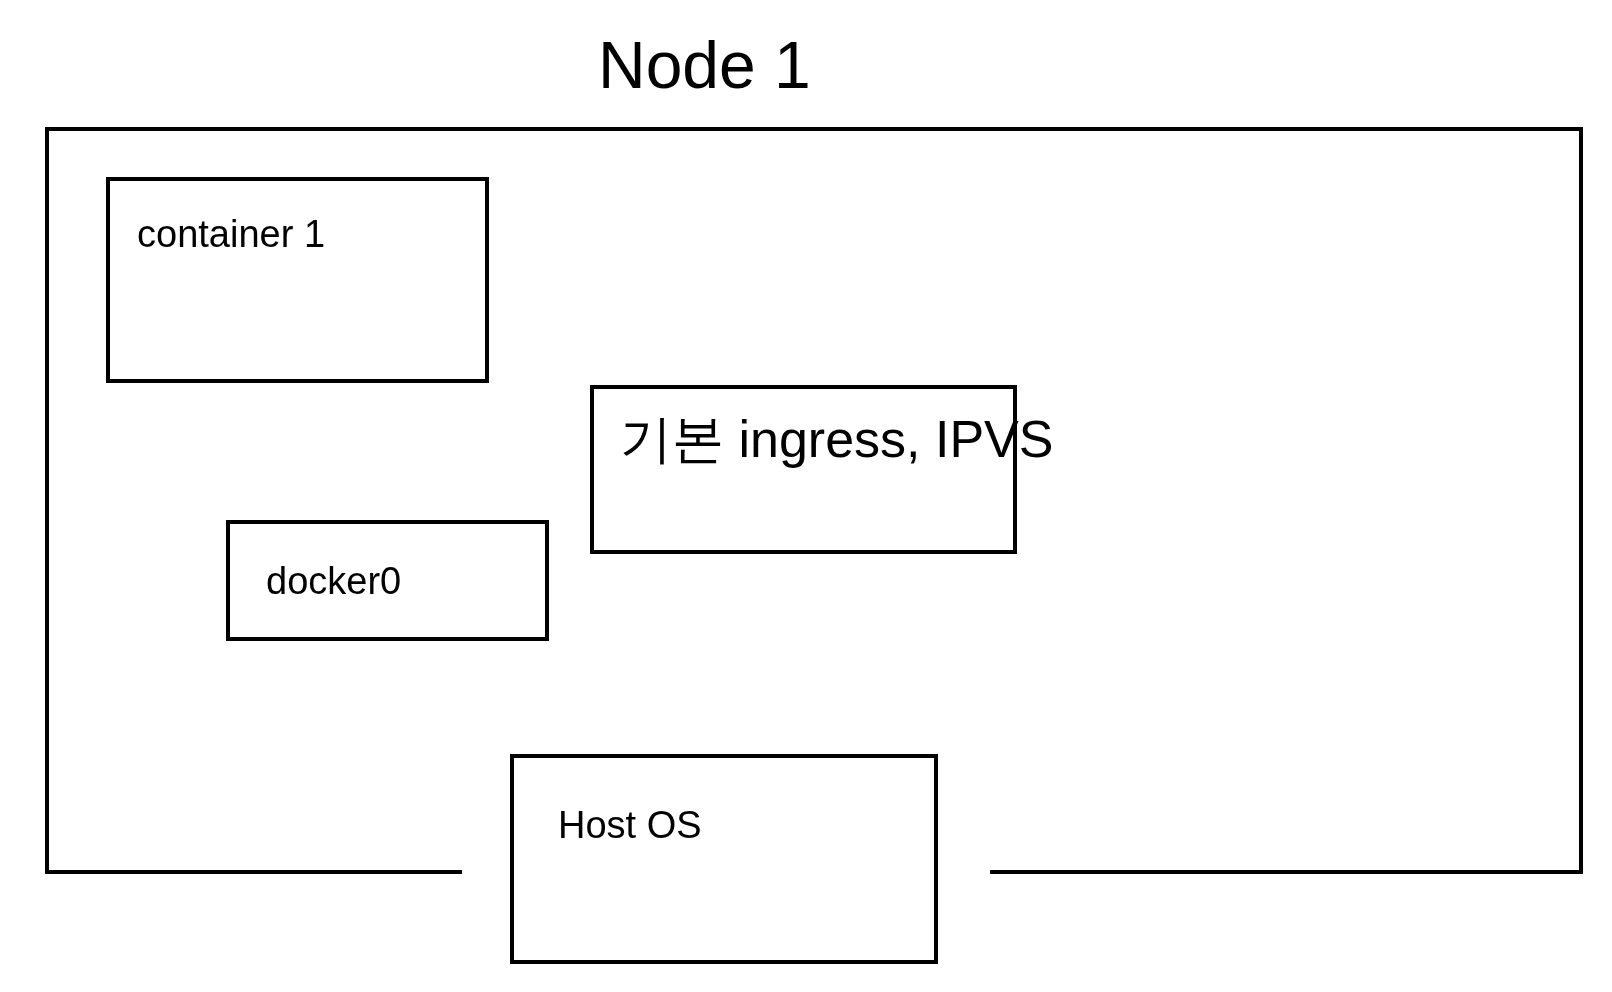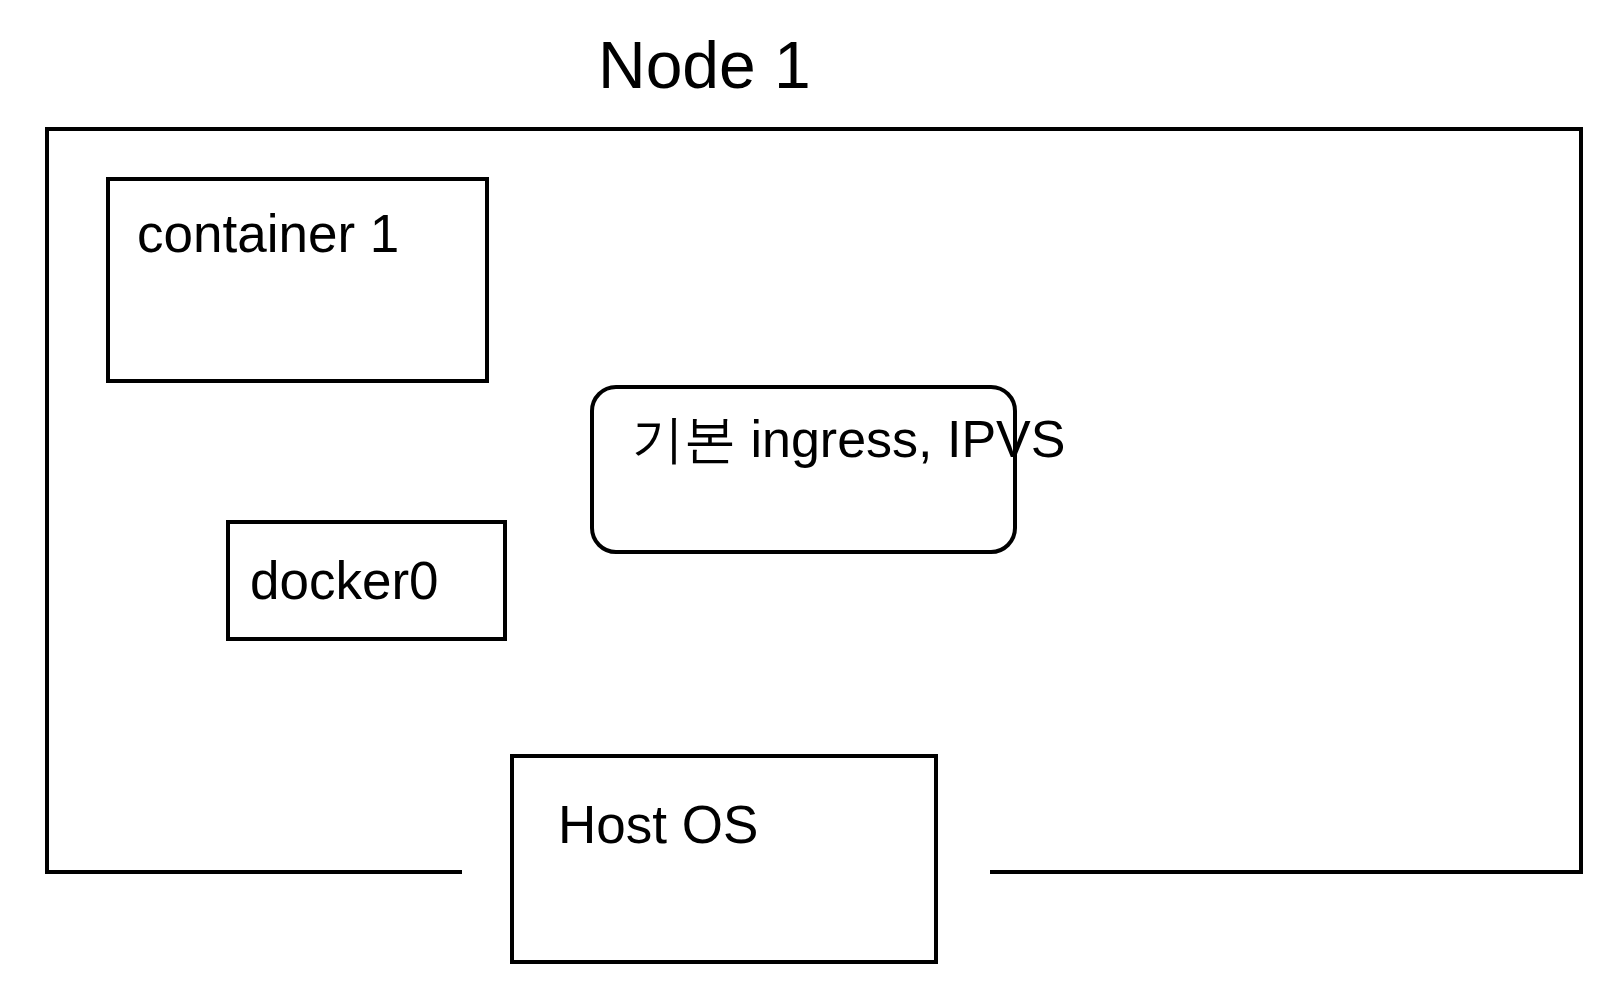--- a/index.html
+++ b/index.html
@@ -37,38 +37,38 @@
     position:absolute;
     height:4px;top:870px;
     background:var(--line);
   }
   .seg-left{left:45px;width:417px;}
   .seg-right{left:990px;width:593px;}
   .shape{
     position:absolute;
     border:4px solid var(--line);
     background:var(--bg);
-    font-size:53px;
+    font-size:38px;
     line-height:62px;
     color:var(--text);
     white-space:nowrap;
   }
   .container1-box{
     left:106px;top:177px;width:383px;height:206px;
     padding:22px 0 0 27px;
   }
   .ingress-box{
     left:590px;top:385px;width:427px;height:169px;
-    padding:16px 0 0 38px;
-    font-size:52px;line-height:68px;border-radius:26px;
+    padding:16px 0 0 26px;
+    font-size:52px;line-height:68px;
   }
   .docker0-box{
-    left:226px;top:520px;width:281px;height:121px;
+    left:226px;top:520px;width:323px;height:121px;
     display:flex;align-items:center;
-    padding-left:20px;
+    padding-left:36px;
   }
   .hostos-box{
     left:510px;top:754px;width:428px;height:210px;
     padding:36px 0 0 44px;
   }
   .gwbridge-wrap{
     position:absolute;
     left:1020px;top:667px;width:243px;height:109px;
   }
   .gwbridge-box{

